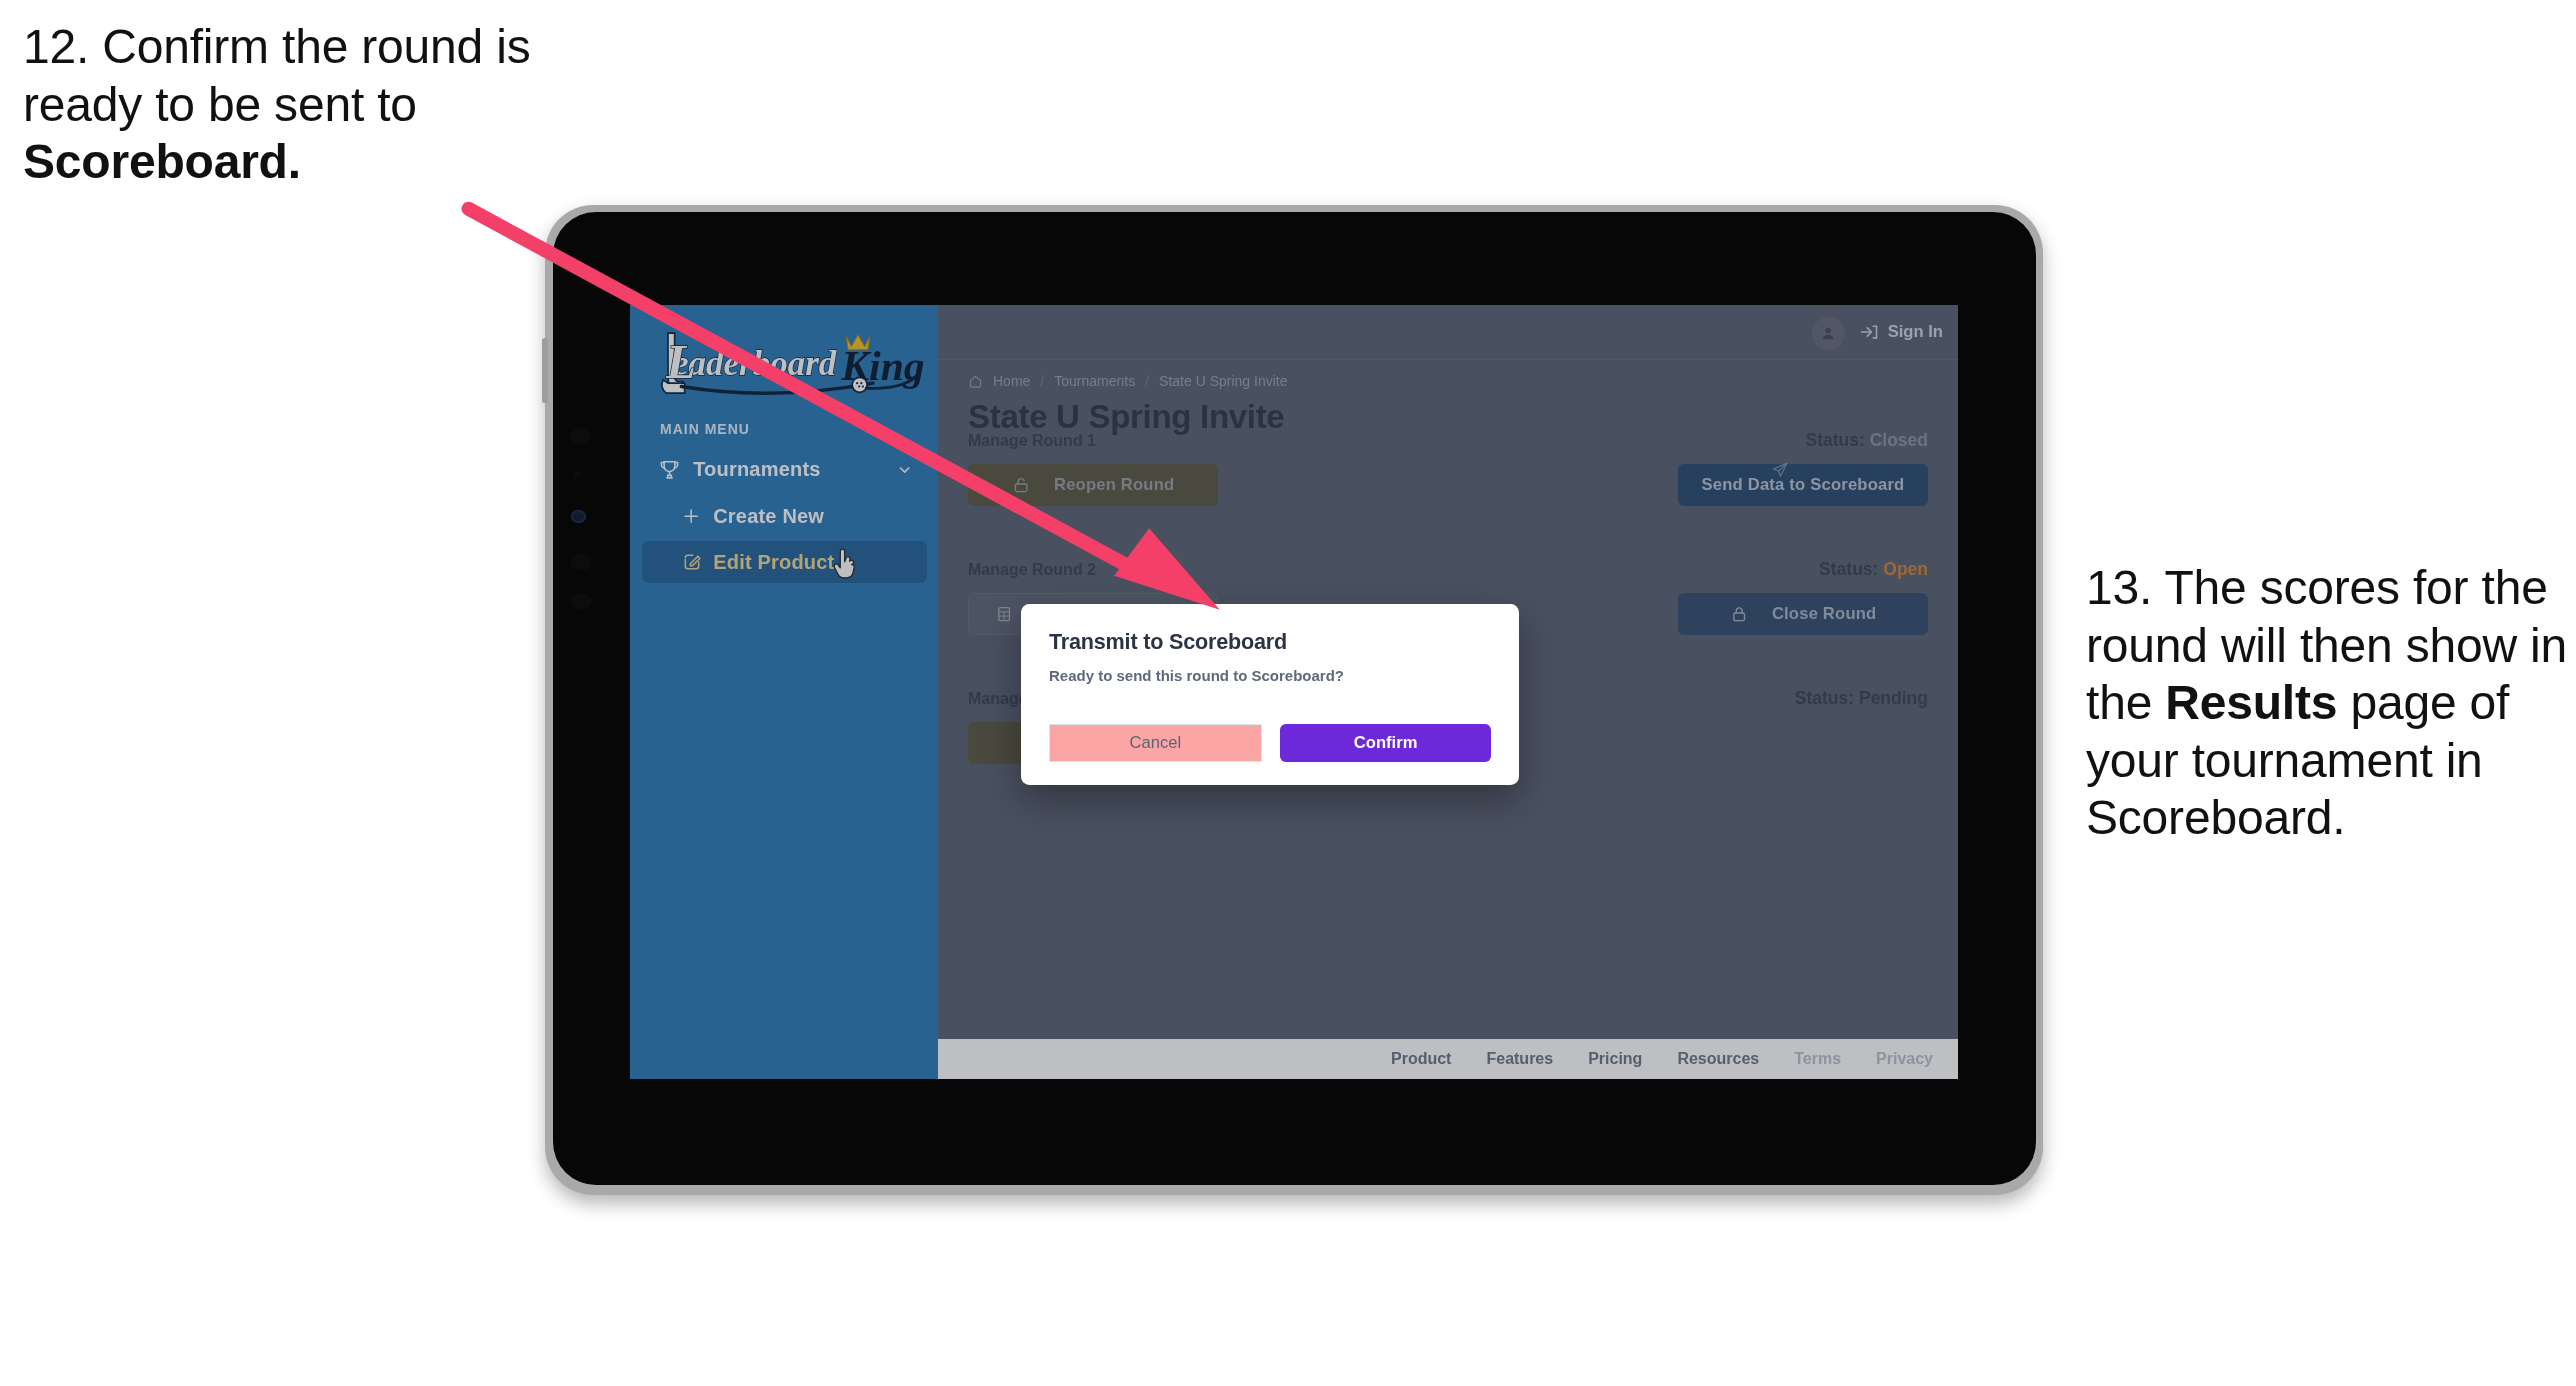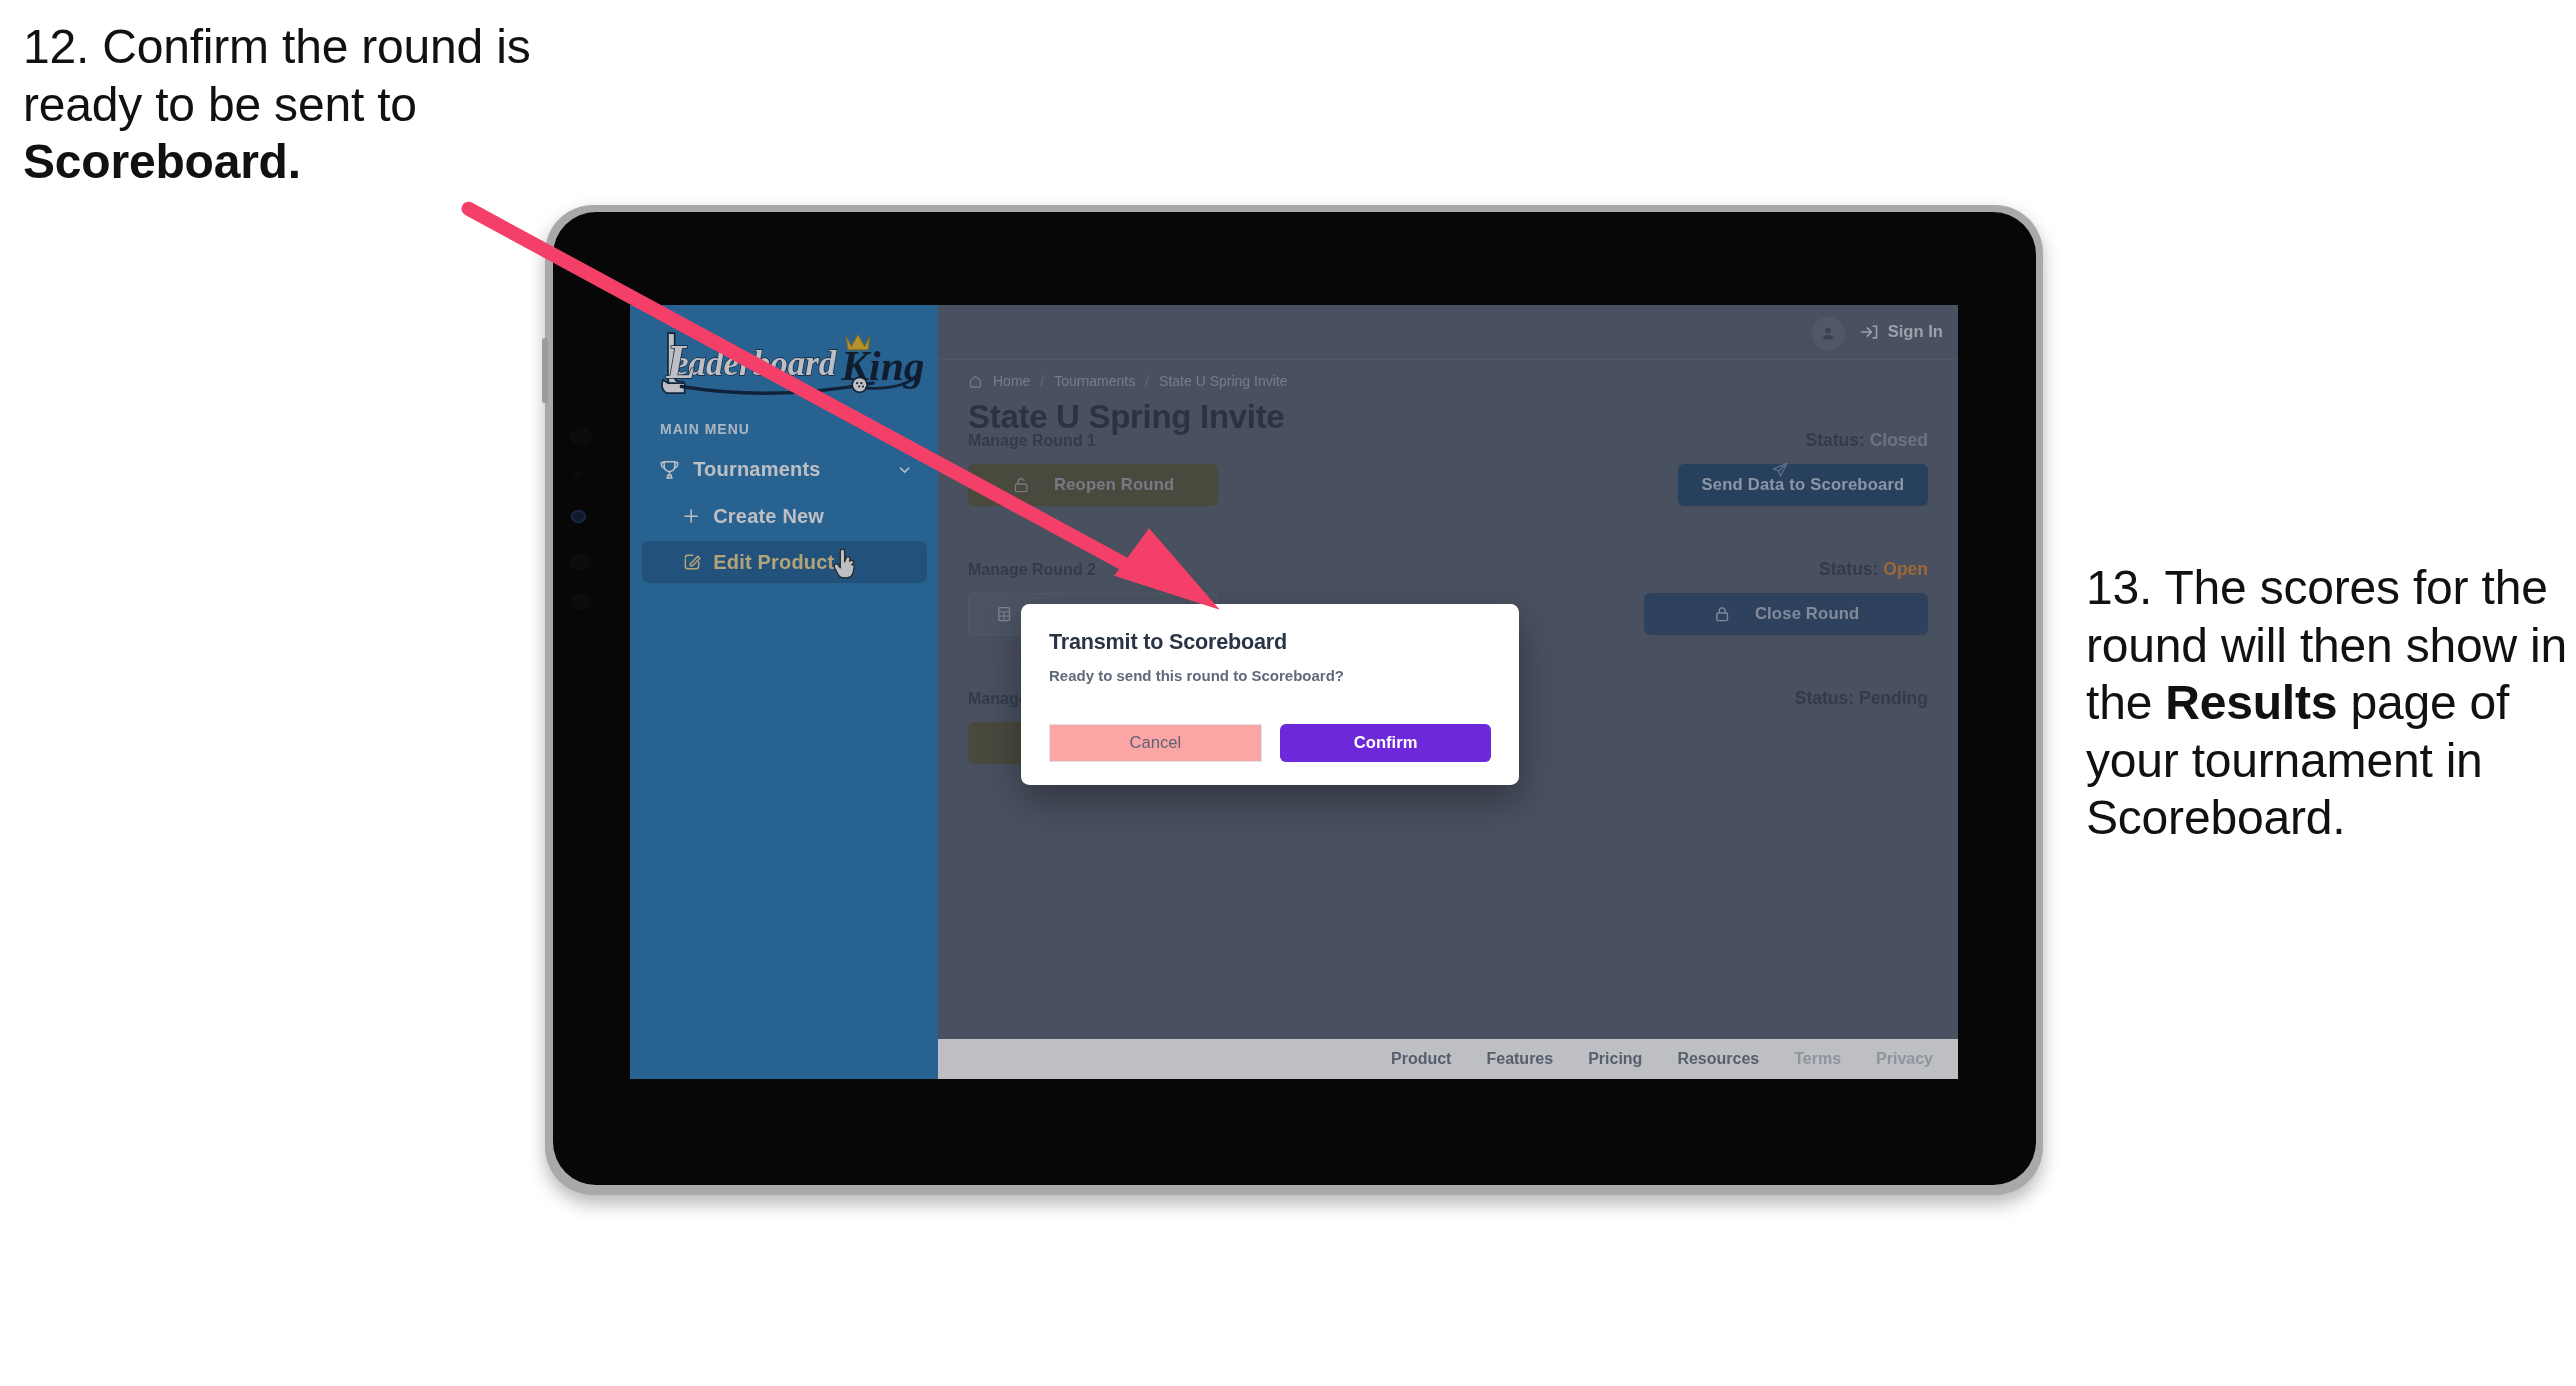--- a/index.html
+++ b/index.html
@@ -124,21 +124,21 @@
   .round-actions { position: relative; margin-top: 13.3px; height: 42px; }
   .btn {
     position: absolute; display: flex; align-items: center; justify-content: center;
     gap: 24px; height: 42px; border-radius: 5.8px;
     font-size: 16.6px; font-weight: 700; letter-spacing: 0.2px;
   }
   .btn .btn-ico { width: 18.3px; height: 18.3px; flex: 0 0 18.3px; }
   .btn-muted   { left: 0;  width: 250px; background: #5f5c49; color: #9aa0a9; }
   .btn-ghost   { left: 0;  width: 250px; background: rgba(255,255,255,.035); color: #a9b1be; border: 0.8px solid rgba(255,255,255,.06); }
   .btn-primary { right: 0; width: 250px; background: #2f4f75; color: #b9c5d6; }
-  .btn-lock    { right: 0; width: 284px; background: #3a5374; color: #a9b6c9; }
+  .btn-lock    { right: 0; width: 250px; background: #3a5374; color: #a9b6c9; }
 
   #round-1 { top: 125px; }
   #round-2 { top: 254px; }
   #round-3 { top: 383px; }
 
   #footer {
     position: absolute; left: 308px; right: 0; bottom: 0; height: 40px;
     background: #ffffff; display: flex; align-items: center; justify-content: flex-end;
     padding-right: 25px; gap: 35px;
   }

